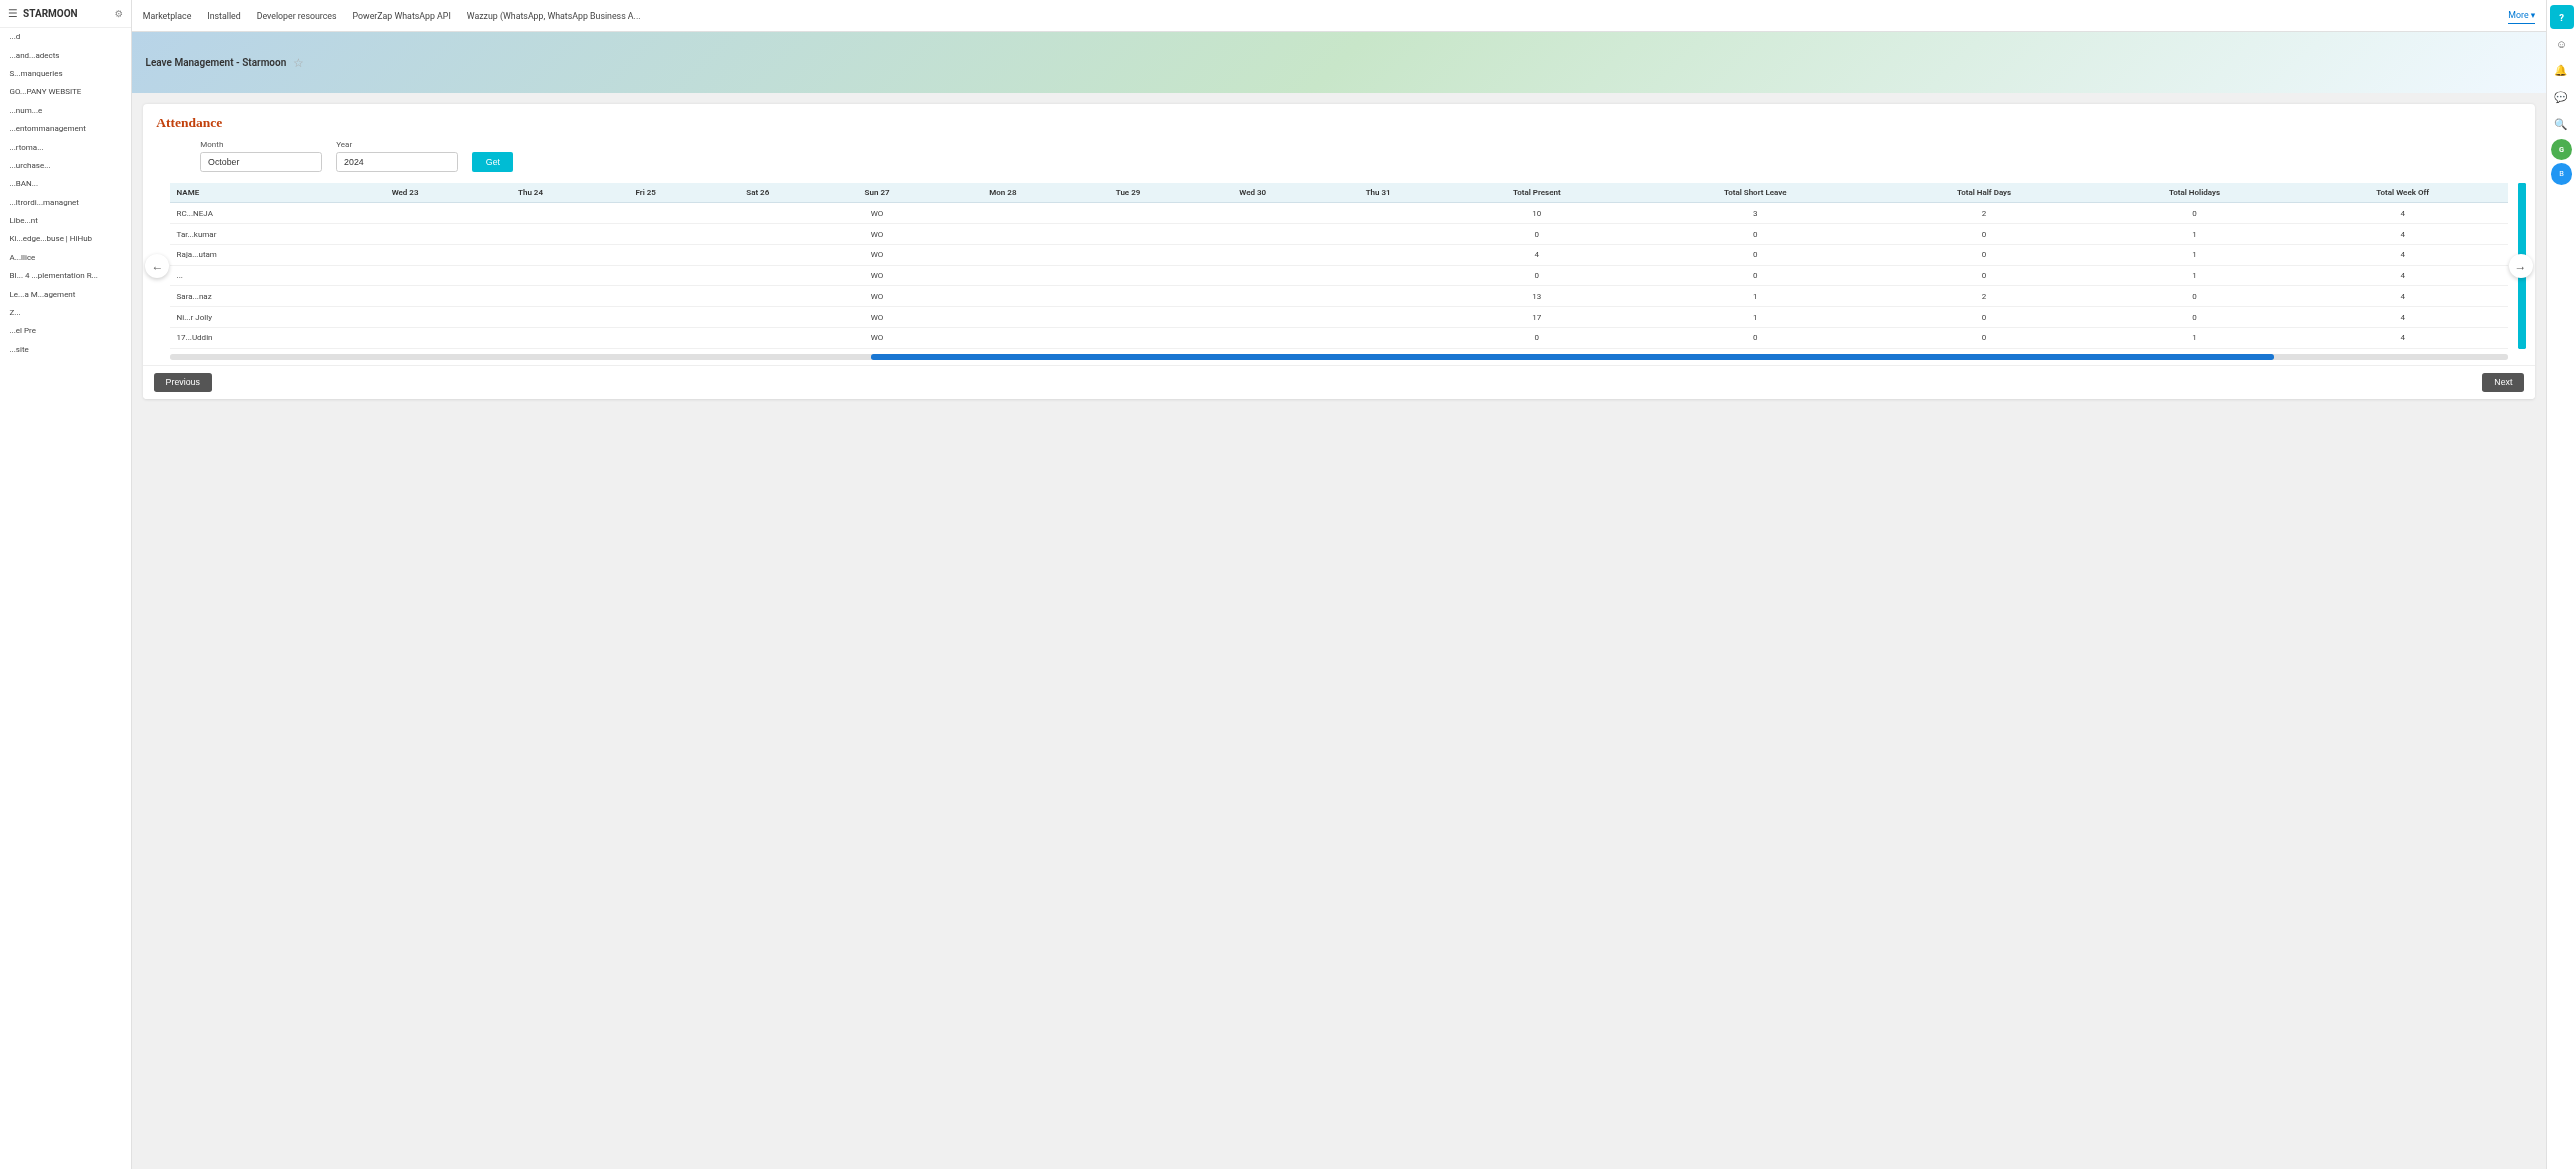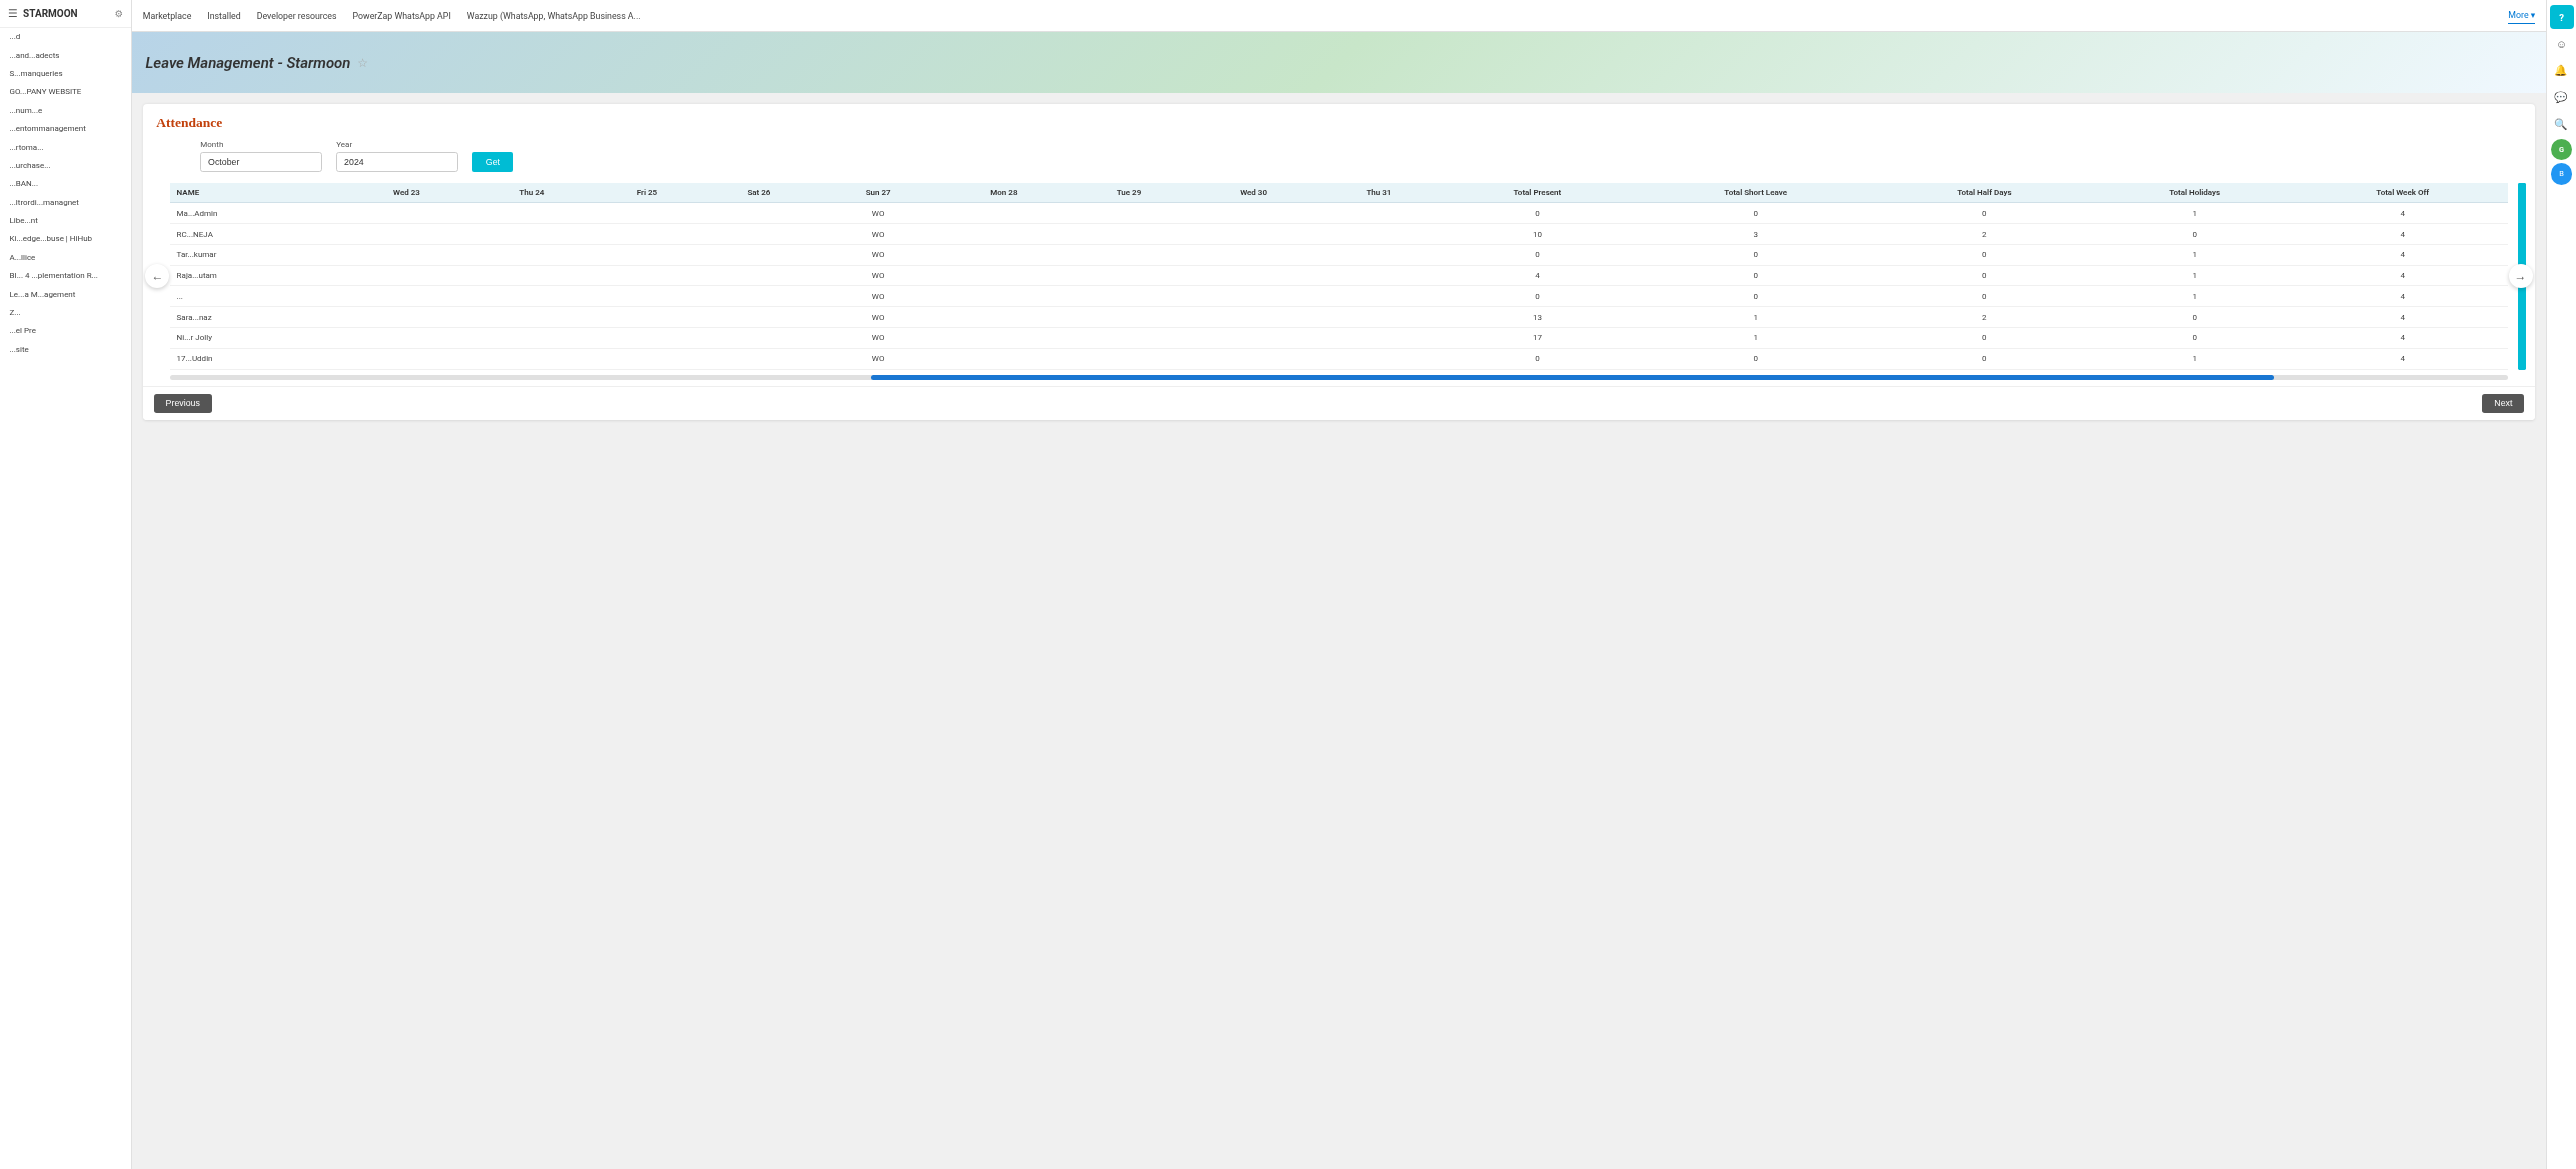--- a/index.html
+++ b/index.html
@@ -23,21 +23,21 @@
     
     .right-icons { width: 30px; background: #fff; border-left: 0.7px solid #e0e0e0; display: flex; flex-direction: column; align-items: center; padding-top: 5.4px; gap: 2.7px; }
     .right-icon-btn { width: 24px; height: 24px; display: flex; align-items: center; justify-content: center; cursor: pointer; border-radius: 2.7px; font-size: 10.8px; color: #555; }
     .right-icon-avatar { width: 21.6px; height: 21.6px; border-radius: 50%; background: #4caf50; display: flex; align-items: center; justify-content: center; color: white; font-size: 7.4px; font-weight: bold; cursor: pointer; }
     .right-icon-avatar2 { width: 21.6px; height: 21.6px; border-radius: 50%; background: #2196f3; display: flex; align-items: center; justify-content: center; color: white; font-size: 7.4px; cursor: pointer; }
 
     
     .content { flex: 1; overflow-y: auto; position: relative; }
     .page-header { height: 61px; background: linear-gradient(135deg, #b8d4e8 0%, #c8e6c9 50%, #f0f8ff 100%); display: flex; align-items: center; padding: 0 13.5px; position: relative; overflow: hidden; }
     .page-title-area { display: flex; align-items: center; gap: 6.8px; }
-    .page-title { font-size: 15px; font-weight: 600; color: #333; font-style: italic; }
+    .page-title { font-size: 10px; font-weight: 600; color: #333; }
     .star-icon { font-size: 12px; color: #aaa; cursor: pointer; }
 
     
     .attendance-card { margin: 10.8px; background: #fff; border-radius: 4px; box-shadow: 0 0.7px 2.7px rgba(0,0,0,0.1); overflow: hidden; }
     .attendance-header { padding: 10.8px 13.5px 0; }
     .attendance-title { font-size: 13.5px; font-weight: 600; color: #c2410c; margin-bottom: 9.5px; font-family: Liberation Serif, serif; }
 
     .form-row { display: flex; align-items: flex-end; gap: 14px; margin-bottom: 10.8px; margin-left: 44px; }
     .form-group { display: flex; flex-direction: column; gap: 2.7px; }
     .form-label { font-size: 8px; color: #555; }
@@ -152,37 +152,20 @@
                 <th class="center">Wed 30</th>
                 <th class="center">Thu 31</th>
                 <th class="center">Total Present</th>
                 <th class="center">Total Short Leave</th>
                 <th class="center">Total Half Days</th>
                 <th class="center">Total Holidays</th>
                 <th class="center">Total Week Off</th>
               </tr>
             </thead>
             <tbody id="table-body">
-            <tr>
-                  <td>Ma...Admin</td>
-                  <td class="center"></td>
-                  <td class="center"></td>
-                  <td class="center"></td>
-                  <td class="center"></td>
-                  <td class="center">WO</td>
-                  <td class="center"></td>
-                  <td class="center"></td>
-                  <td class="center"></td>
-                  <td class="center"></td>
-                  <td class="center">0</td>
-                  <td class="center">0</td>
-                  <td class="center">0</td>
-                  <td class="center">1</td>
-                  <td class="center">4</td>
-                </tr>
                 <tr>
                   <td>RC...NEJA</td>
                   <td class="center"></td>
                   <td class="center"></td>
                   <td class="center"></td>
                   <td class="center"></td>
                   <td class="center">WO</td>
                   <td class="center"></td>
                   <td class="center"></td>
                   <td class="center"></td>

